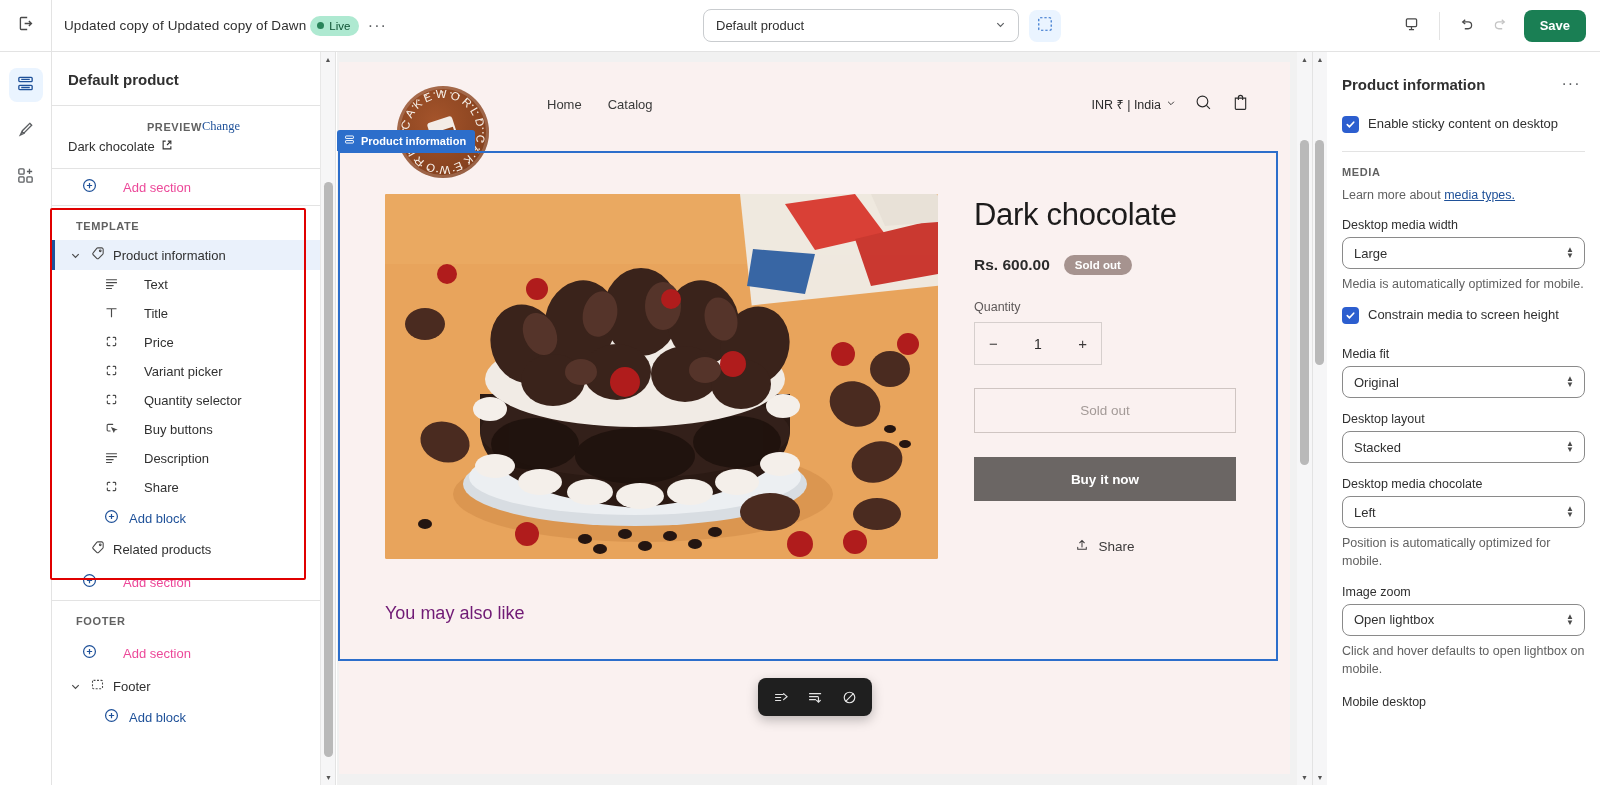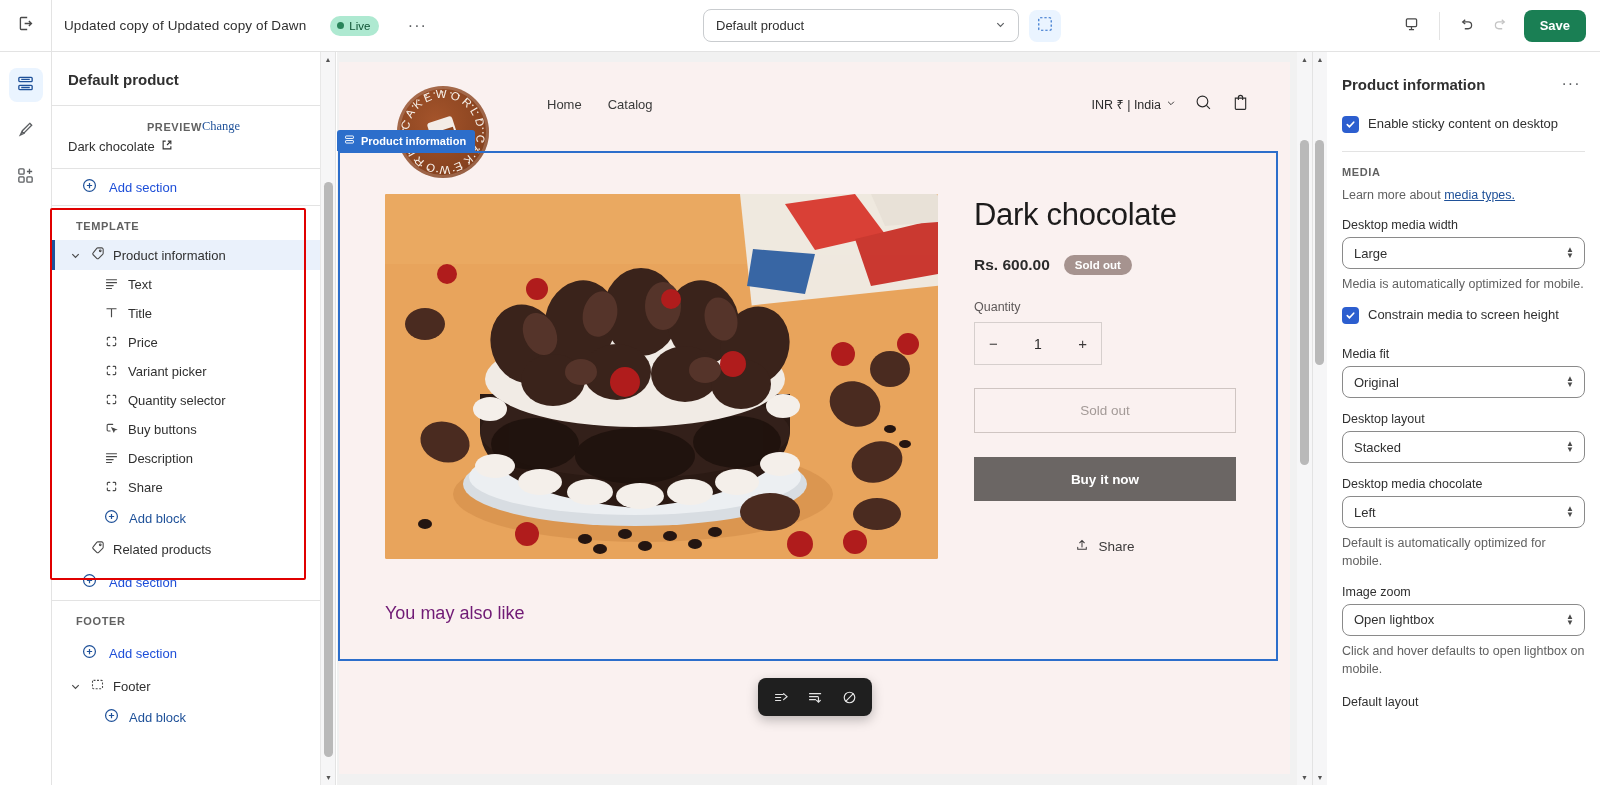--- a/index.html
+++ b/index.html
@@ -13,21 +13,21 @@
   
   .topbar {
     position: absolute; top: 0; left: 0; width: 1600px; height: 52px;
     background: #fff; border-bottom: 1px solid #e3e3e3;
     display: flex; align-items: center;
   }
   .topbar-exit {
     width: 52px; height: 51px; display: flex; align-items: center; justify-content: center;
     border-right: 1px solid #e3e3e3;
   }
-  .topbar-left { display: flex; align-items: center; gap: 24px; padding-left: 12px; }
+  .topbar-left { display: flex; align-items: center; gap: 4px; padding-left: 12px; }
   .theme-name { font-size: 13.5px; color: #303030; letter-spacing: .1px; }
   .live-badge {
     display: inline-flex; align-items: center; gap: 5px;
     background: #aee9d1; color: #0c5132; font-size: 11.5px; font-weight: 500;
     border-radius: 10px; padding: 2px 9px 2px 7px; height: 20px;
   }
   .live-dot { width: 7px; height: 7px; border-radius: 50%; background: #29845a; display:block; }
   .dots-btn {
     width: 28px; height: 28px; border-radius: 6px; border: none; background: transparent;
     color: #5c5f62; font-size: 16px; line-height: 10px; letter-spacing: 1px;
@@ -79,38 +79,38 @@
   .sb-title { font-size: 15px; font-weight: 600; color: #303030; padding: 19px 16px 17px; }
   .sb-divider { height: 1px; background: #e3e3e3; }
   .sb-preview { padding: 13px 16px 14px; }
   .sb-preview-row { display: flex; align-items: center; justify-content: center; }
   .sb-preview-label { font-size: 11px; font-weight: 600; color: #616161; letter-spacing: .6px; }
   .sb-change { font-size: 12.5px; color: #1f5199; cursor: pointer; font-family: Liberation Serif, serif; }
   .sb-preview-val { font-size: 13px; color: #303030; margin-top: 5px; display: flex; align-items: center; gap: 6px; }
 
   .sb-scroll { position: relative; height: 580px; }
   .add-section {
-    display: flex; align-items: center; gap: 12px; padding: 9px 16px 9px 30px;
-    font-size: 13px; color: #1d4ed8; font-weight: 500; cursor: pointer;
+    display: flex; align-items: center; gap: 26px; padding: 9px 16px 9px 30px;
+    font-size: 13px; color: #ec4899; font-weight: 500; cursor: pointer;
   }
   .add-block {
     display: flex; align-items: center; gap: 10px; padding: 7px 16px 7px 52px;
     font-size: 13px; color: #1f5199; font-weight: 500; cursor: pointer;
   }
   .grp-label {
     font-size: 11px; font-weight: 600; color: #616161; letter-spacing: .6px;
     padding: 14px 16px 8px 24px;
   }
   .sec-row {
     display: flex; align-items: center; gap: 8px; padding: 6px 10px 6px 16px;
     font-size: 13px; color: #303030; cursor: pointer; min-height: 30px;
   }
   .sec-row.selected { background: #eaf1fb; box-shadow: inset 3px 0 0 #1f5199; }
   .blk-row {
-    display: flex; align-items: center; gap: 9px; padding: 5px 10px 5px 52px;
+    display: flex; align-items: center; gap: 25px; padding: 5px 10px 5px 52px;
     font-size: 13px; color: #303030; cursor: pointer; min-height: 29px;
   }
   .chev { width: 14px; display: inline-flex; justify-content: center; color: #4a4a4a; }
   .hl-box {
     position: absolute; left: 50px; top: 208px; width: 256px; height: 372px;
     border: 2.5px solid #e00000; border-radius: 2px; pointer-events: none; z-index: 6;
   }
 
   
   .sb-scrollbar {
@@ -832,28 +832,28 @@
       </div>
 
       <div class="field-label">Desktop media chocolate</div>
       <div class="select">
         <span>Left</span>
         <span class="stepper">
             <span>▲</span>
             <span>▼</span>
           </span>
       </div>
-      <div class="rp-help" style="padding-top:6px;">Default is automatically optimized for mobile.</div>
+      <div class="rp-help" style="padding-top:6px;">Position is automatically optimized for mobile.</div>
 
       <div class="field-label">Image zoom</div>
       <div class="select">
         <span>Open lightbox</span>
         <span class="stepper">
             <span>▲</span>
             <span>▼</span>
           </span>
       </div>
       <div class="rp-help" style="padding-top:6px;">Click and hover defaults to open lightbox on mobile.</div>
 
-      <div class="field-label" style="padding-top:17px;">Default layout</div>
+      <div class="field-label" style="padding-top:17px;">Mobile desktop</div>
     </div>
   </div>
 </div>
 
 </body></html>

